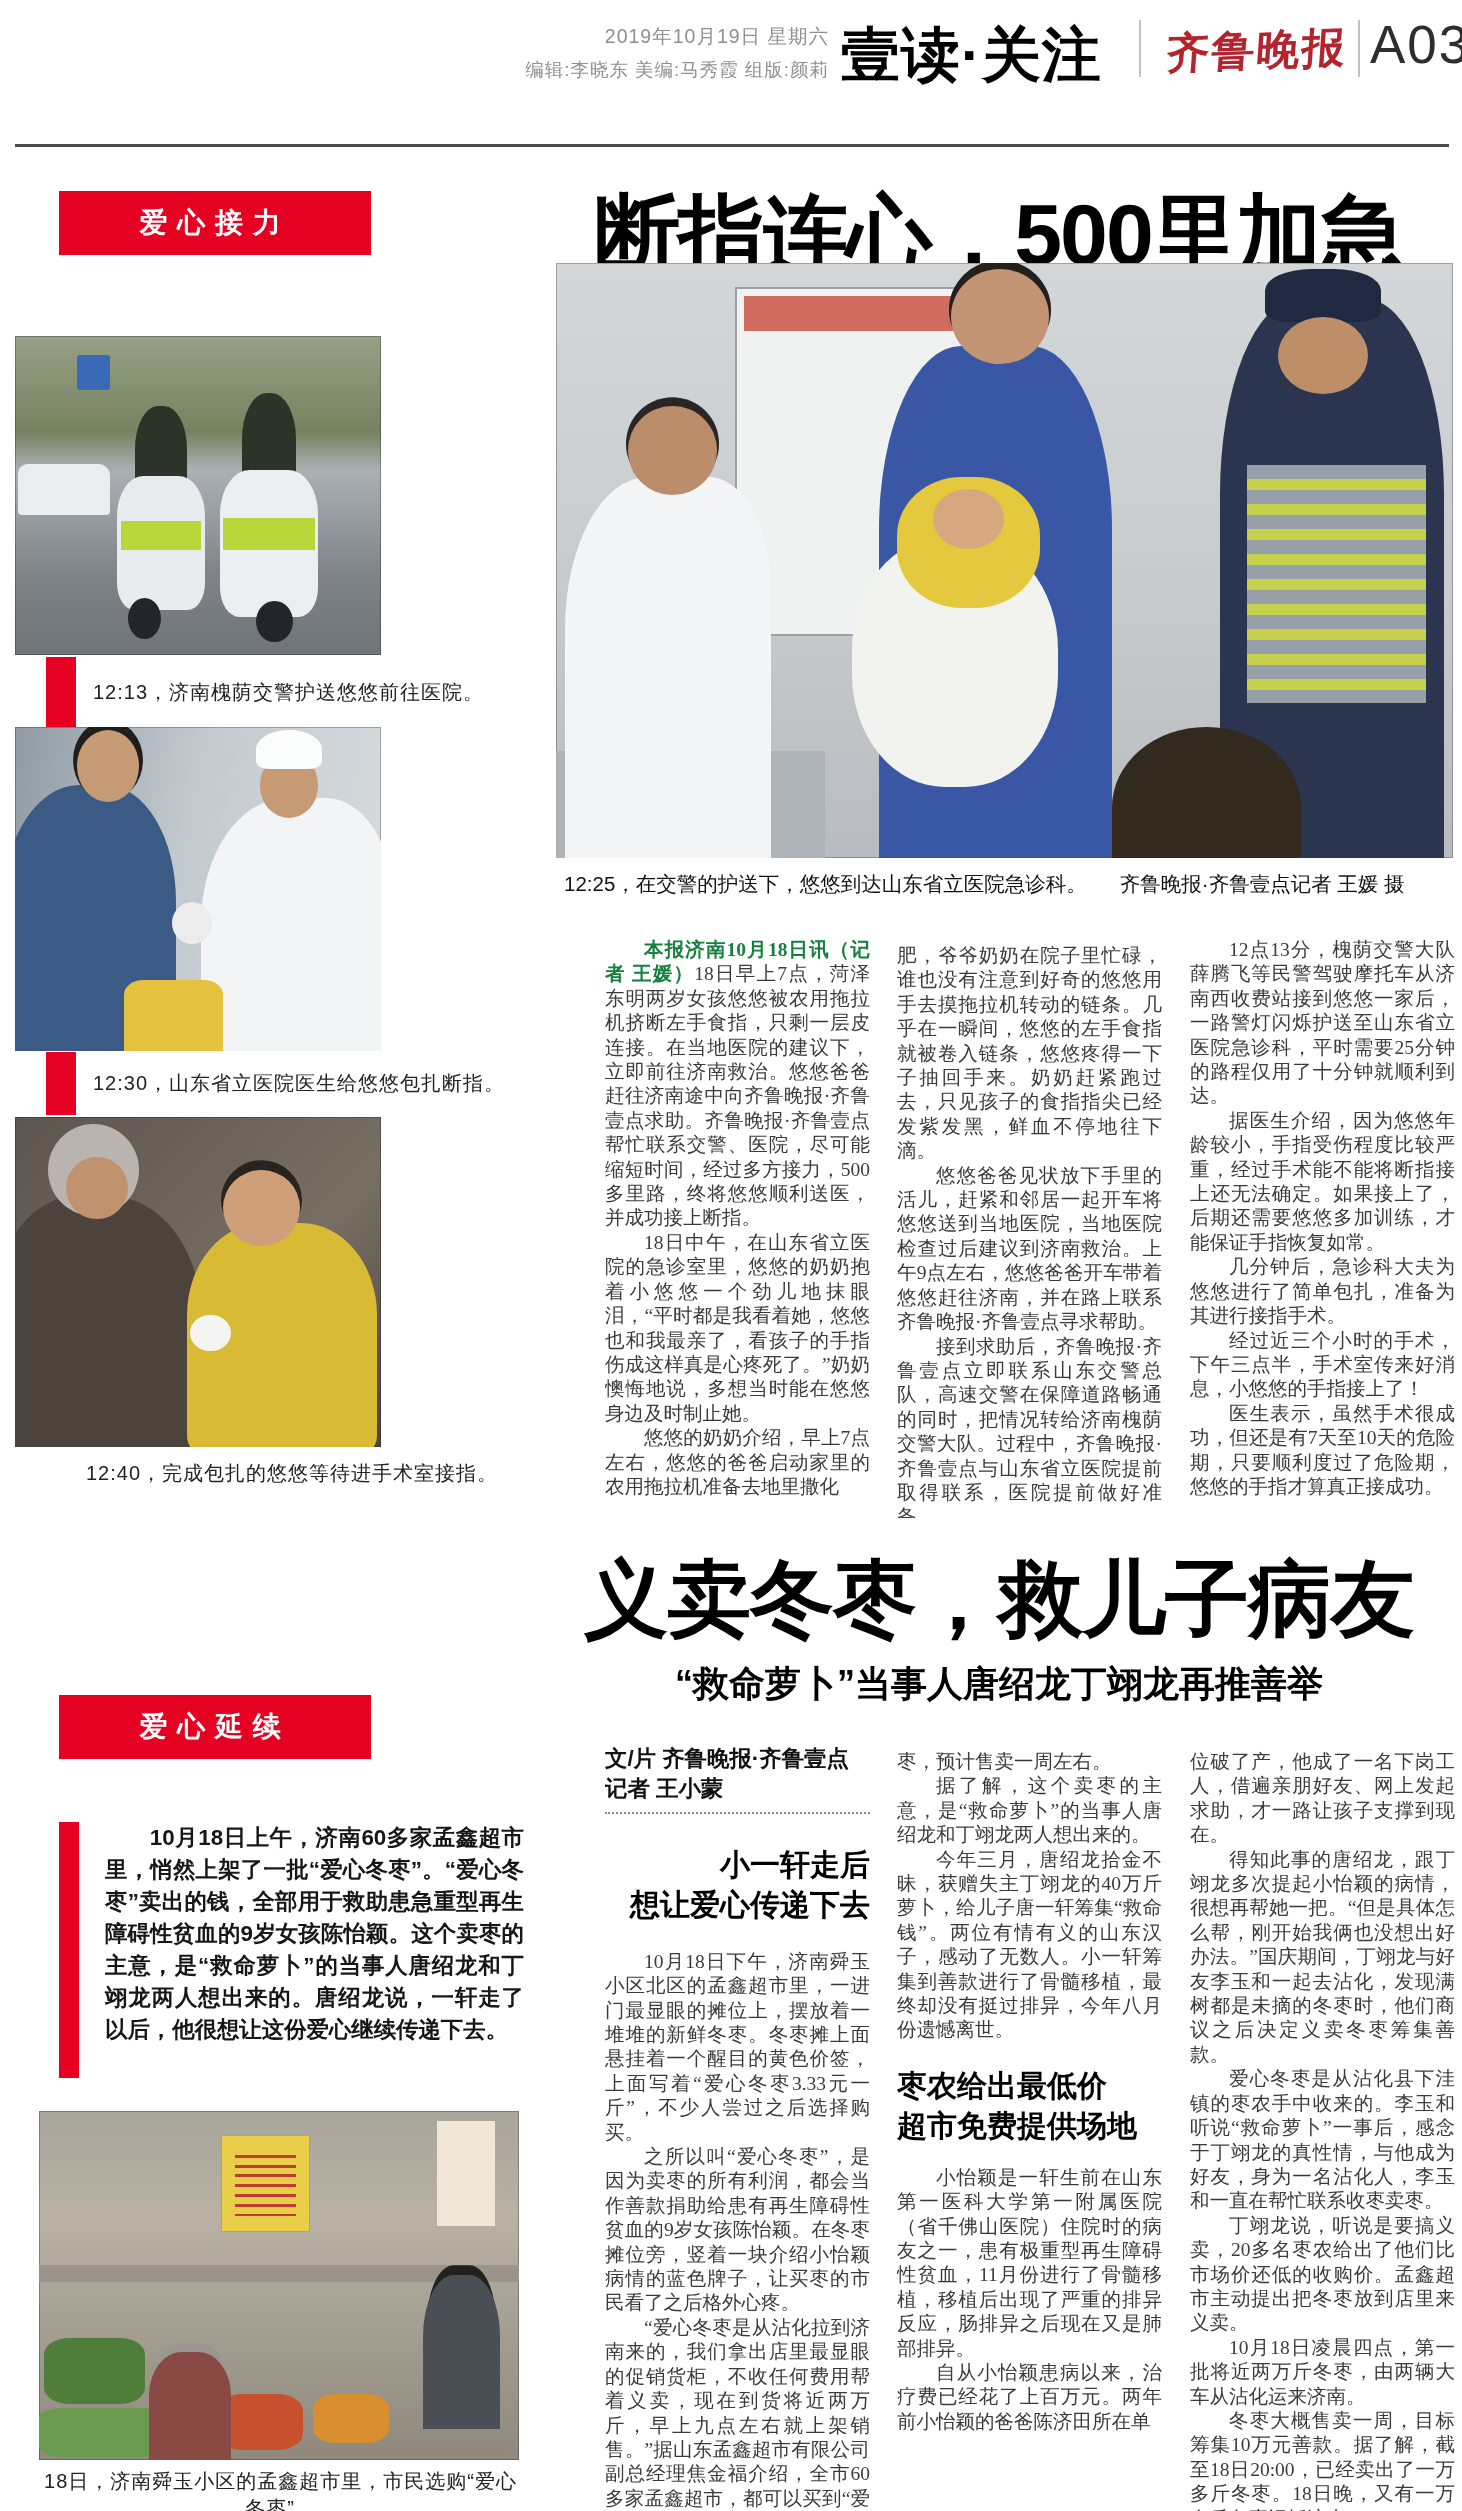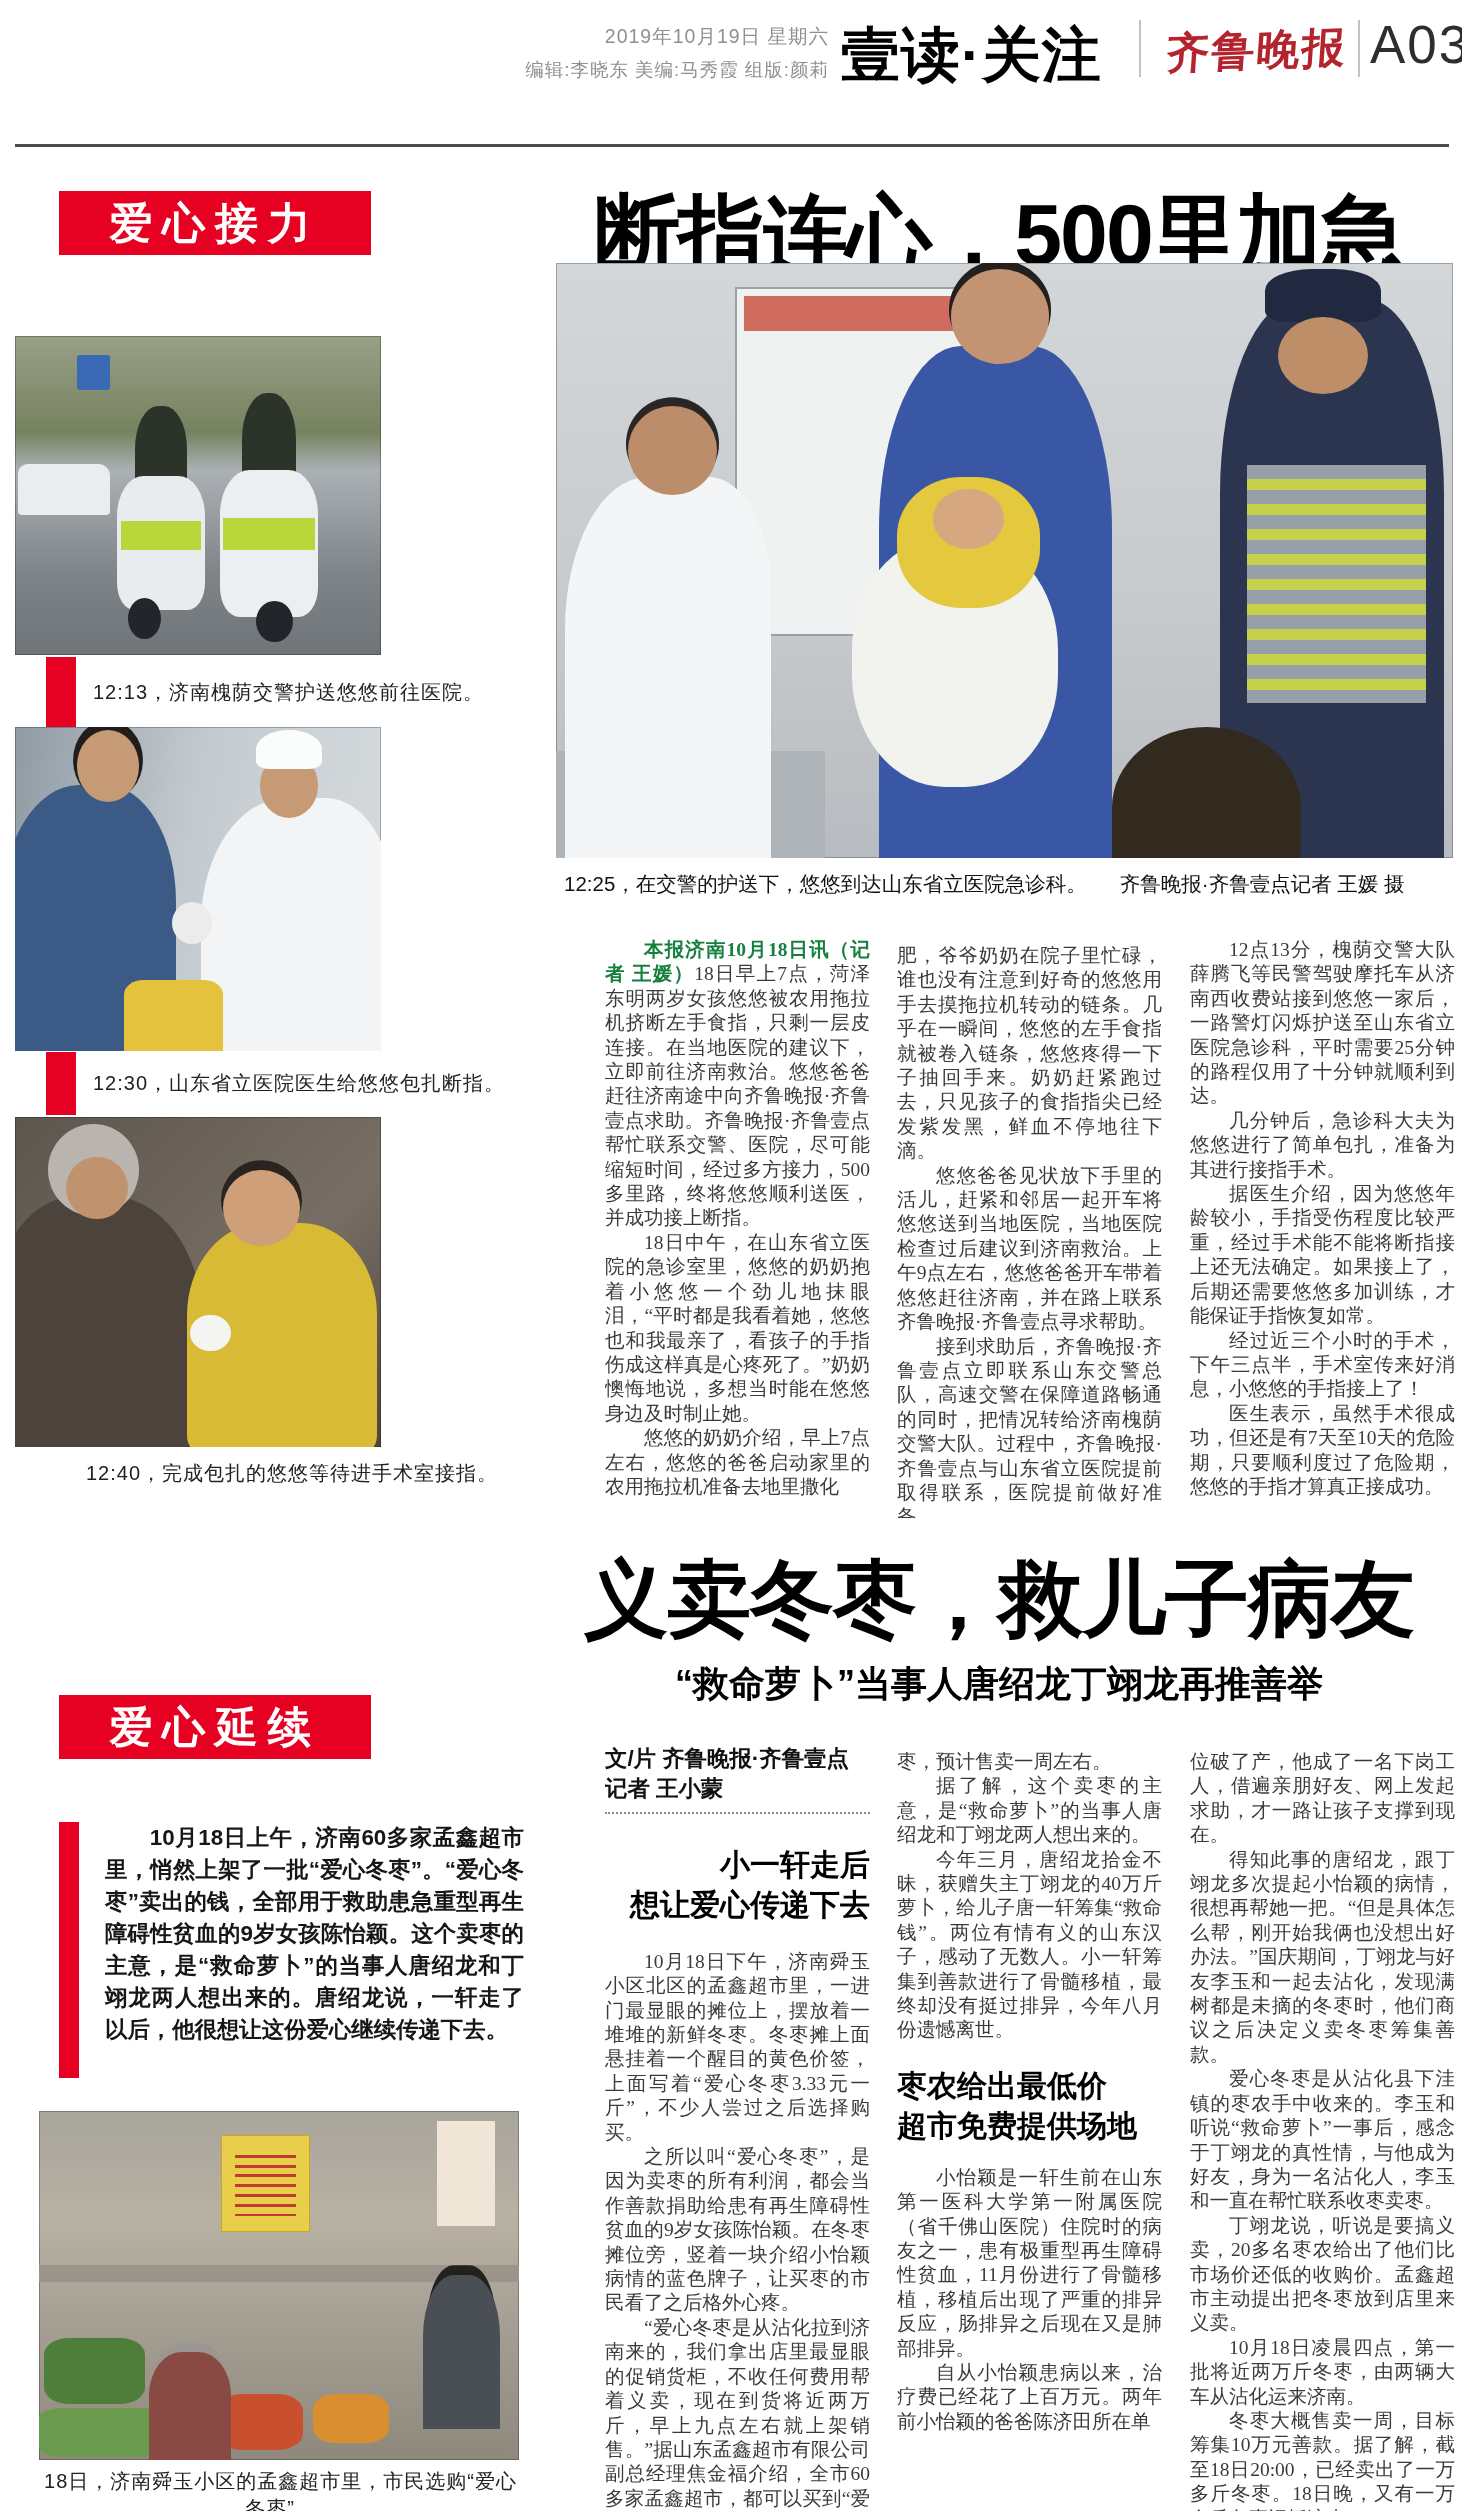--- a/index.html
+++ b/index.html
@@ -11,21 +11,21 @@
   .hdr-date{font-size:19.5px;letter-spacing:1px;}
   .hdr-staff{font-size:18.5px;margin-top:6.8px;letter-spacing:1px;}
   .hdr-section{top:15.6px;left:841px;font-size:59px;font-weight:bold;letter-spacing:1px;color:#000;}
   .hdr-div{width:2px;background:#c2c2c2;top:19.5px;height:57px;}
   .hdr-mast{top:21.5px;left:1159px;width:195px;text-align:center;font-size:43px;font-weight:bold;
             color:#b3242e;font-family:"Liberation Serif","DejaVu Serif",serif;
             transform:skewX(-6deg) rotate(-2deg);letter-spacing:2px;}
   .hdr-page{top:13.7px;left:1370px;font-size:53px;color:#2e2e2e;letter-spacing:2px;}
   .hdr-rule{top:144px;left:14.6px;width:1434px;height:2.9px;background:#4c4c4c;}
   
-  .tag{width:312px;height:64px;background:var(--red);color:#fff;font-size:43px;font-weight:bold;
+  .tag{width:312px;height:64px;background:var(--red);color:#fff;font-size:28px;font-weight:bold;
        text-align:center;line-height:64px;letter-spacing:9.8px;}
   .h1{left:536px;width:926px;text-align:center;font-weight:bold;color:#000;}
   .headline1{top:177px;font-size:86px;letter-spacing:-2px;}
   .deck{font-size:41px;}
   .headline2{top:1543px;font-size:84px;letter-spacing:-1px;}
   .deck2{top:1660px;font-size:36px;}
   
   .photo{position:absolute;overflow:hidden;box-shadow:inset 0 0 0 1px rgba(0,0,0,.25);}
   .shape{position:absolute;}
   .timeline-bar{width:30px;background:var(--red);}
@@ -136,22 +136,22 @@
     <p class="bp">18日中午，在山东省立医院的急诊室里，悠悠的奶奶抱着小悠悠一个劲儿地抹眼泪，“平时都是我看着她，悠悠也和我最亲了，看孩子的手指伤成这样真是心疼死了。”奶奶懊悔地说，多想当时能在悠悠身边及时制止她。</p>
     <p class="bp">悠悠的奶奶介绍，早上7点左右，悠悠的爸爸启动家里的农用拖拉机准备去地里撒化</p>
   </div>
   <div class="col a1col" style="left:897px;">
     <p class="bp cont">肥，爷爷奶奶在院子里忙碌，谁也没有注意到好奇的悠悠用手去摸拖拉机转动的链条。几乎在一瞬间，悠悠的左手食指就被卷入链条，悠悠疼得一下子抽回手来。奶奶赶紧跑过去，只见孩子的食指指尖已经发紫发黑，鲜血不停地往下滴。</p>
     <p class="bp">悠悠爸爸见状放下手里的活儿，赶紧和邻居一起开车将悠悠送到当地医院，当地医院检查过后建议到济南救治。上午9点左右，悠悠爸爸开车带着悠悠赶往济南，并在路上联系齐鲁晚报·齐鲁壹点寻求帮助。</p>
     <p class="bp">接到求助后，齐鲁晚报·齐鲁壹点立即联系山东交警总队，高速交警在保障道路畅通的同时，把情况转给济南槐荫交警大队。过程中，齐鲁晚报·齐鲁壹点与山东省立医院提前取得联系，医院提前做好准备。</p>
   </div>
   <div class="col a1col" style="left:1190px;">
     <p class="bp">12点13分，槐荫交警大队薛腾飞等民警驾驶摩托车从济南西收费站接到悠悠一家后，一路警灯闪烁护送至山东省立医院急诊科，平时需要25分钟的路程仅用了十分钟就顺利到达。</p>
+    <p class="bp">据医生介绍，因为悠悠年龄较小，手指受伤程度比较严重，经过手术能不能将断指接上还无法确定。如果接上了，后期还需要悠悠多加训练，才能保证手指恢复如常。</p>
     <p class="bp">几分钟后，急诊科大夫为悠悠进行了简单包扎，准备为其进行接指手术。</p>
-    <p class="bp">据医生介绍，因为悠悠年龄较小，手指受伤程度比较严重，经过手术能不能将断指接上还无法确定。如果接上了，后期还需要悠悠多加训练，才能保证手指恢复如常。</p>
     <p class="bp">经过近三个小时的手术，下午三点半，手术室传来好消息，小悠悠的手指接上了！</p>
     <p class="bp">医生表示，虽然手术很成功，但还是有7天至10天的危险期，只要顺利度过了危险期，悠悠的手指才算真正接成功。</p>
   </div>
 
   <div class="abs h1 headline2">义卖冬枣，救儿子病友</div>
   <div class="abs h1 deck2">“救命萝卜”当事人唐绍龙丁翊龙再推善举</div>
 
   <div class="abs tag" style="left:59px;top:1695px;">爱心延续</div>
   <div class="abs intro-bar"></div>
   <div class="abs intro">10月18日上午，济南60多家孟鑫超市里，悄然上架了一批“爱心冬枣”。“爱心冬枣”卖出的钱，全部用于救助患急重型再生障碍性贫血的9岁女孩陈怡颖。这个卖枣的主意，是“救命萝卜”的当事人唐绍龙和丁翊龙两人想出来的。唐绍龙说，一轩走了以后，他很想让这份爱心继续传递下去。</div>

